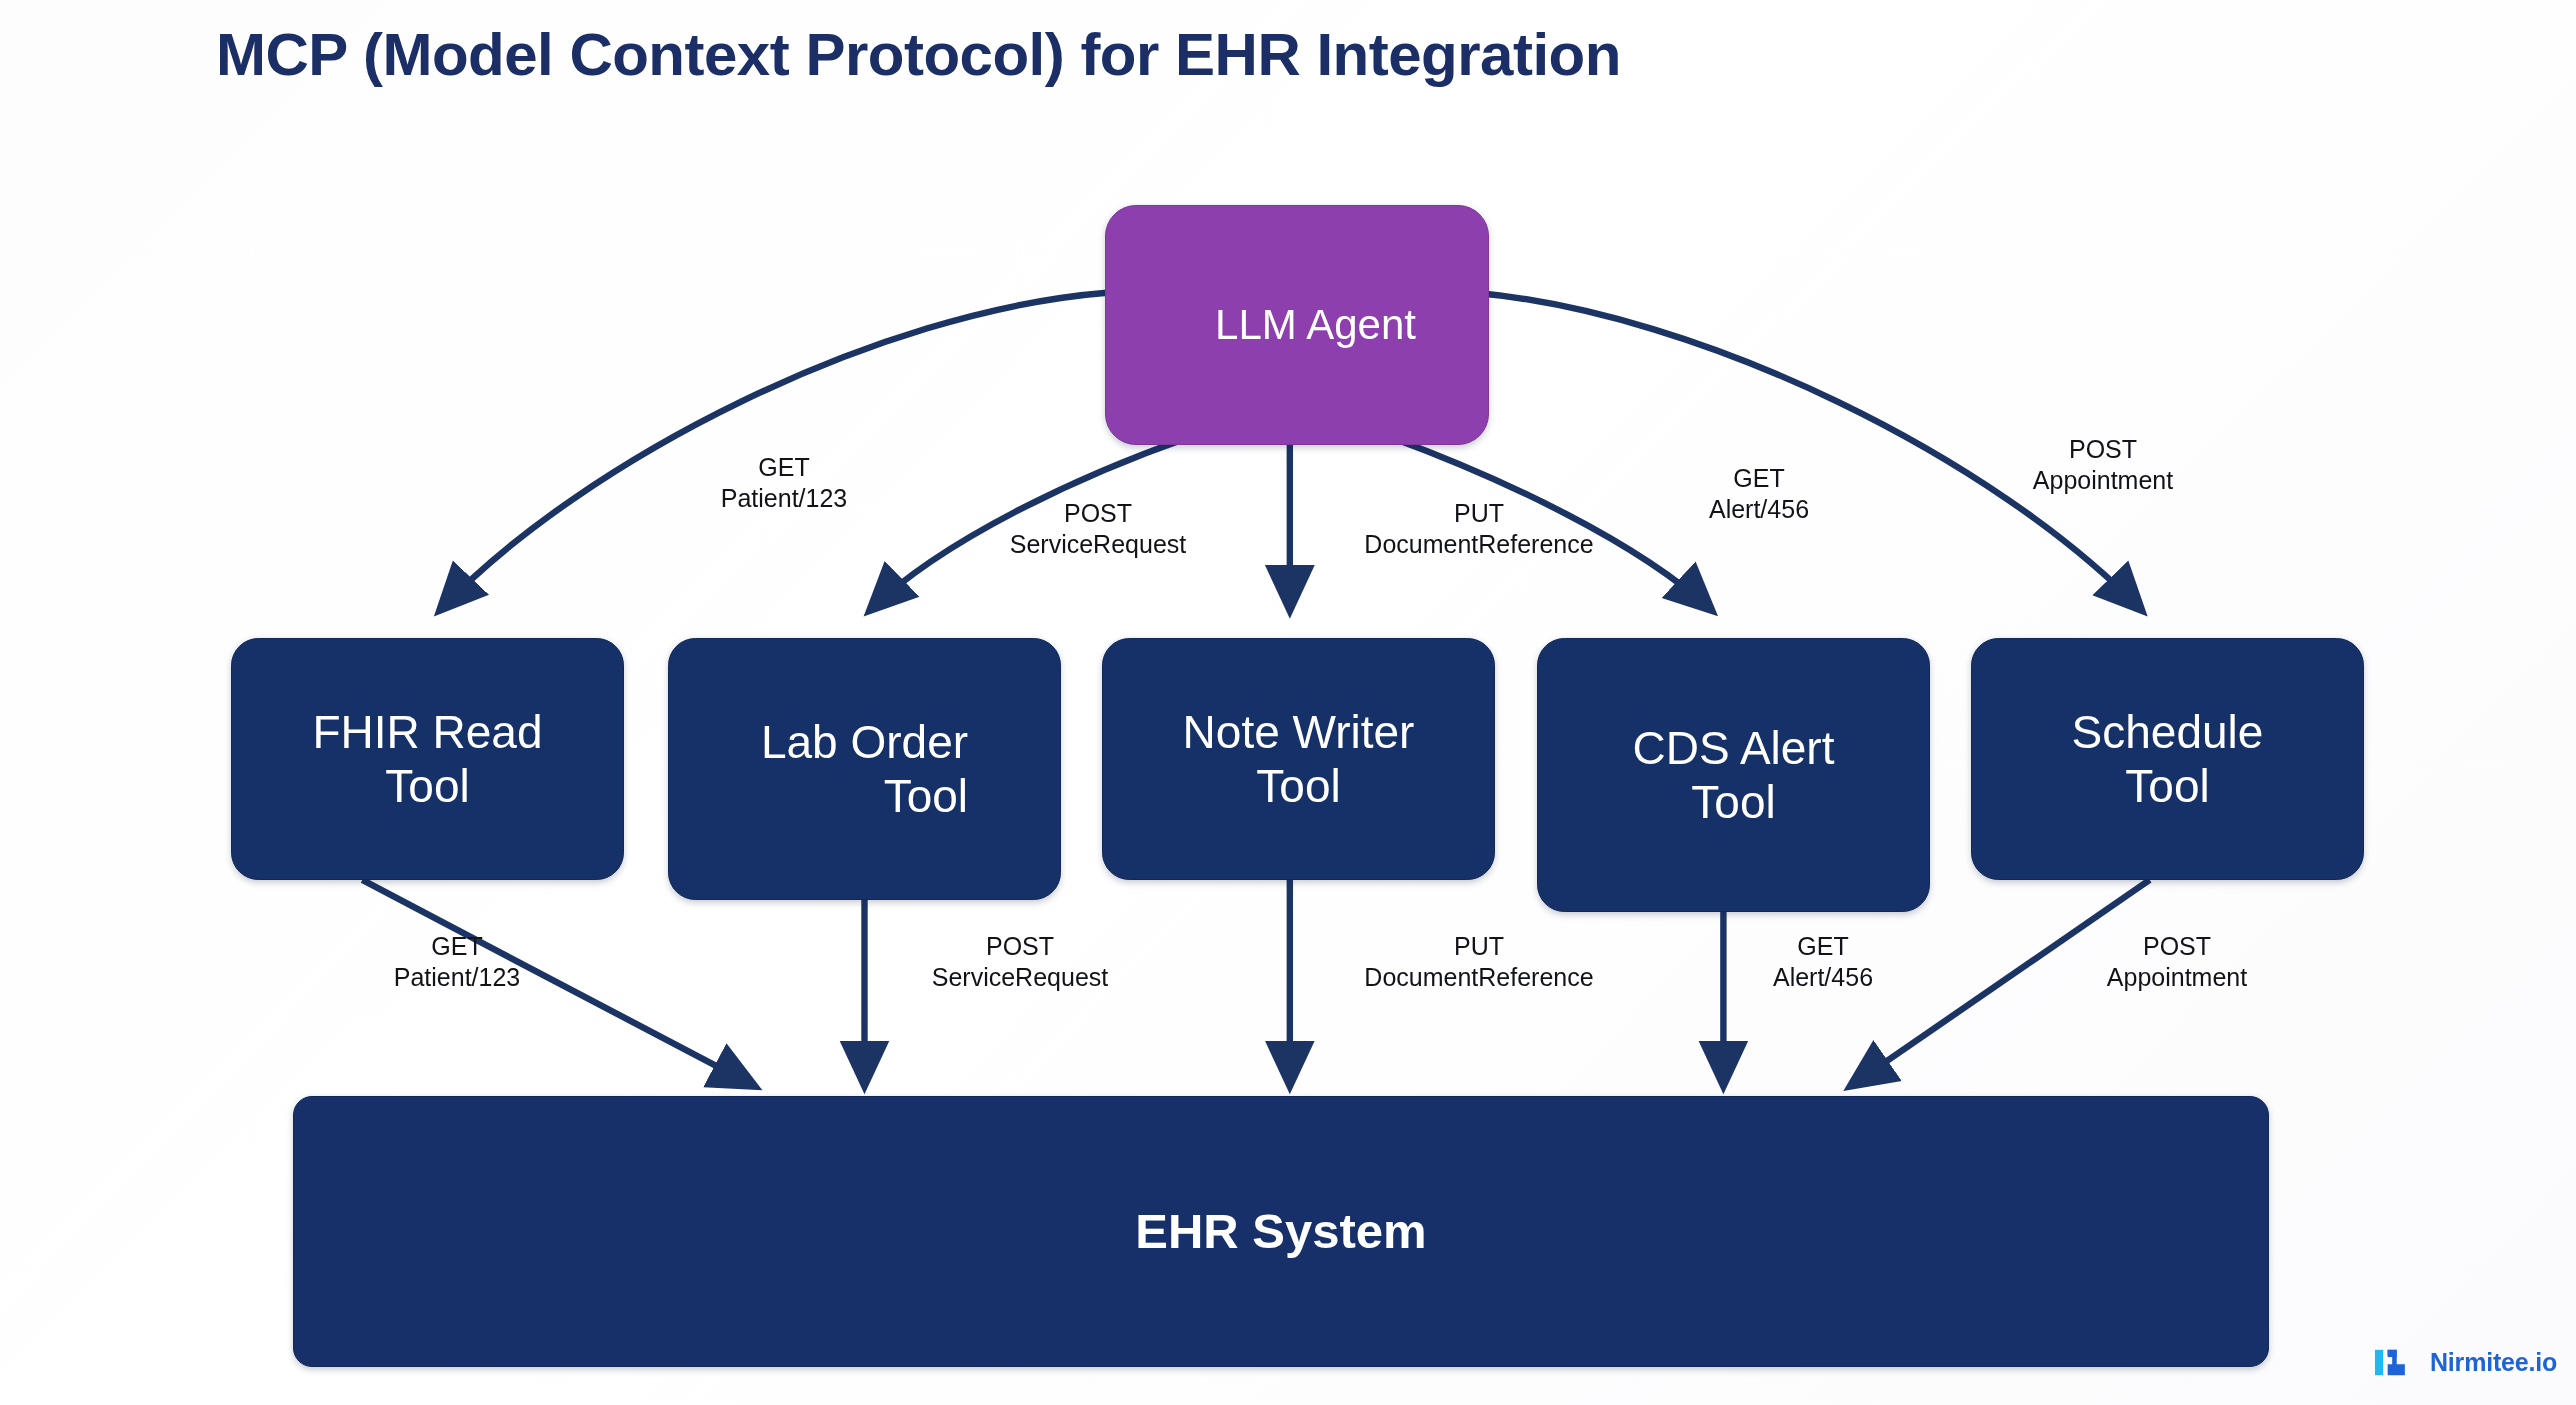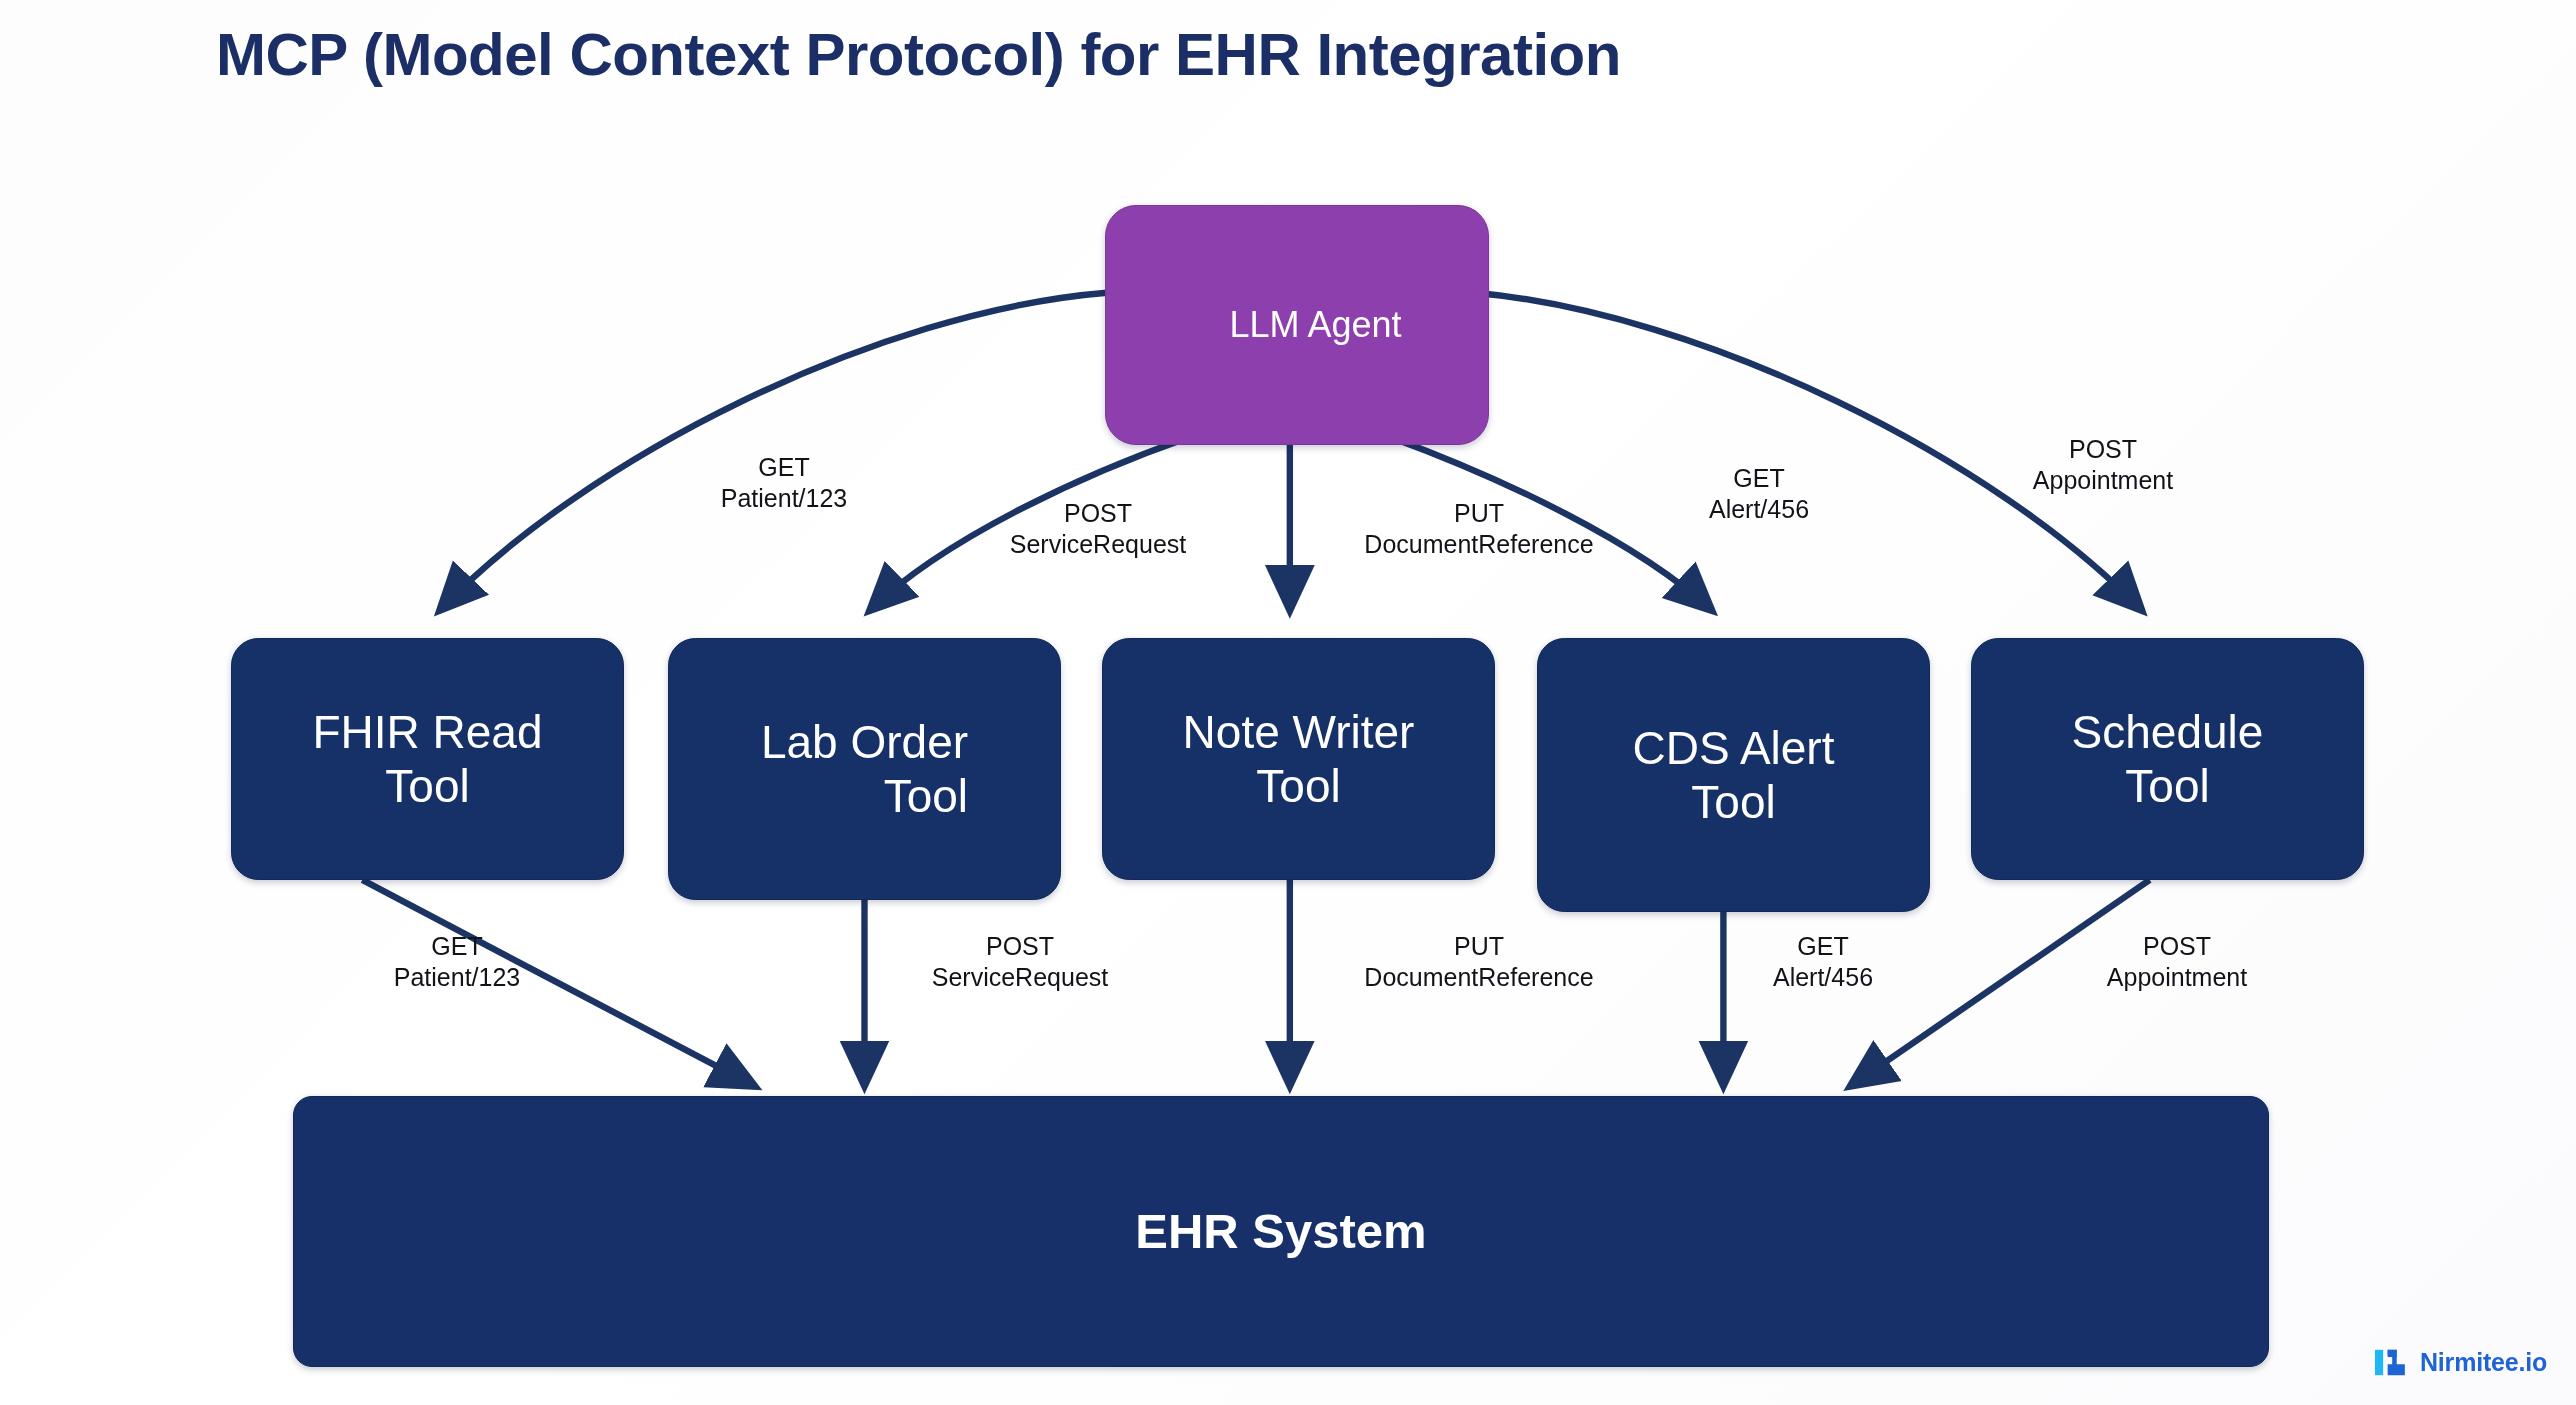--- a/index.html
+++ b/index.html
@@ -50,21 +50,21 @@
     text-align: center;
     color: #ffffff;
     border-radius: 27.4px;
     box-shadow: 0 2.7px 6.4px rgba(20,30,60,0.22);
     line-height: 1.18;
     white-space: pre-line;
   }
   .node.agent {
     background: #8e3fae;
     border: 1.8px solid #7d3699;
-    font-size: 36px;
+    font-size: 42px;
     font-weight: 400;
     border-radius: 31px;
     padding-left: 37px;
   }
   .node.tool {
     background: #163068;
     border: 1.8px solid #122857;
     font-size: 46px;
     font-weight: 400;
     border-radius: 27.4px;
@@ -88,21 +88,21 @@
     transform: translateX(-50%);
   }
 
   
   #brand-logo {
     position: absolute;
     left: 2375px;
     top: 1346px;
     display: flex;
     align-items: center;
-    gap: 7px;
+    gap: 17px;
   }
   #brand-mark {
     display: block;
   }
   #brand-text {
     font-size: 25px;
     font-weight: 700;
     color: #1e64d4;
     letter-spacing: -0.2px;
   }

